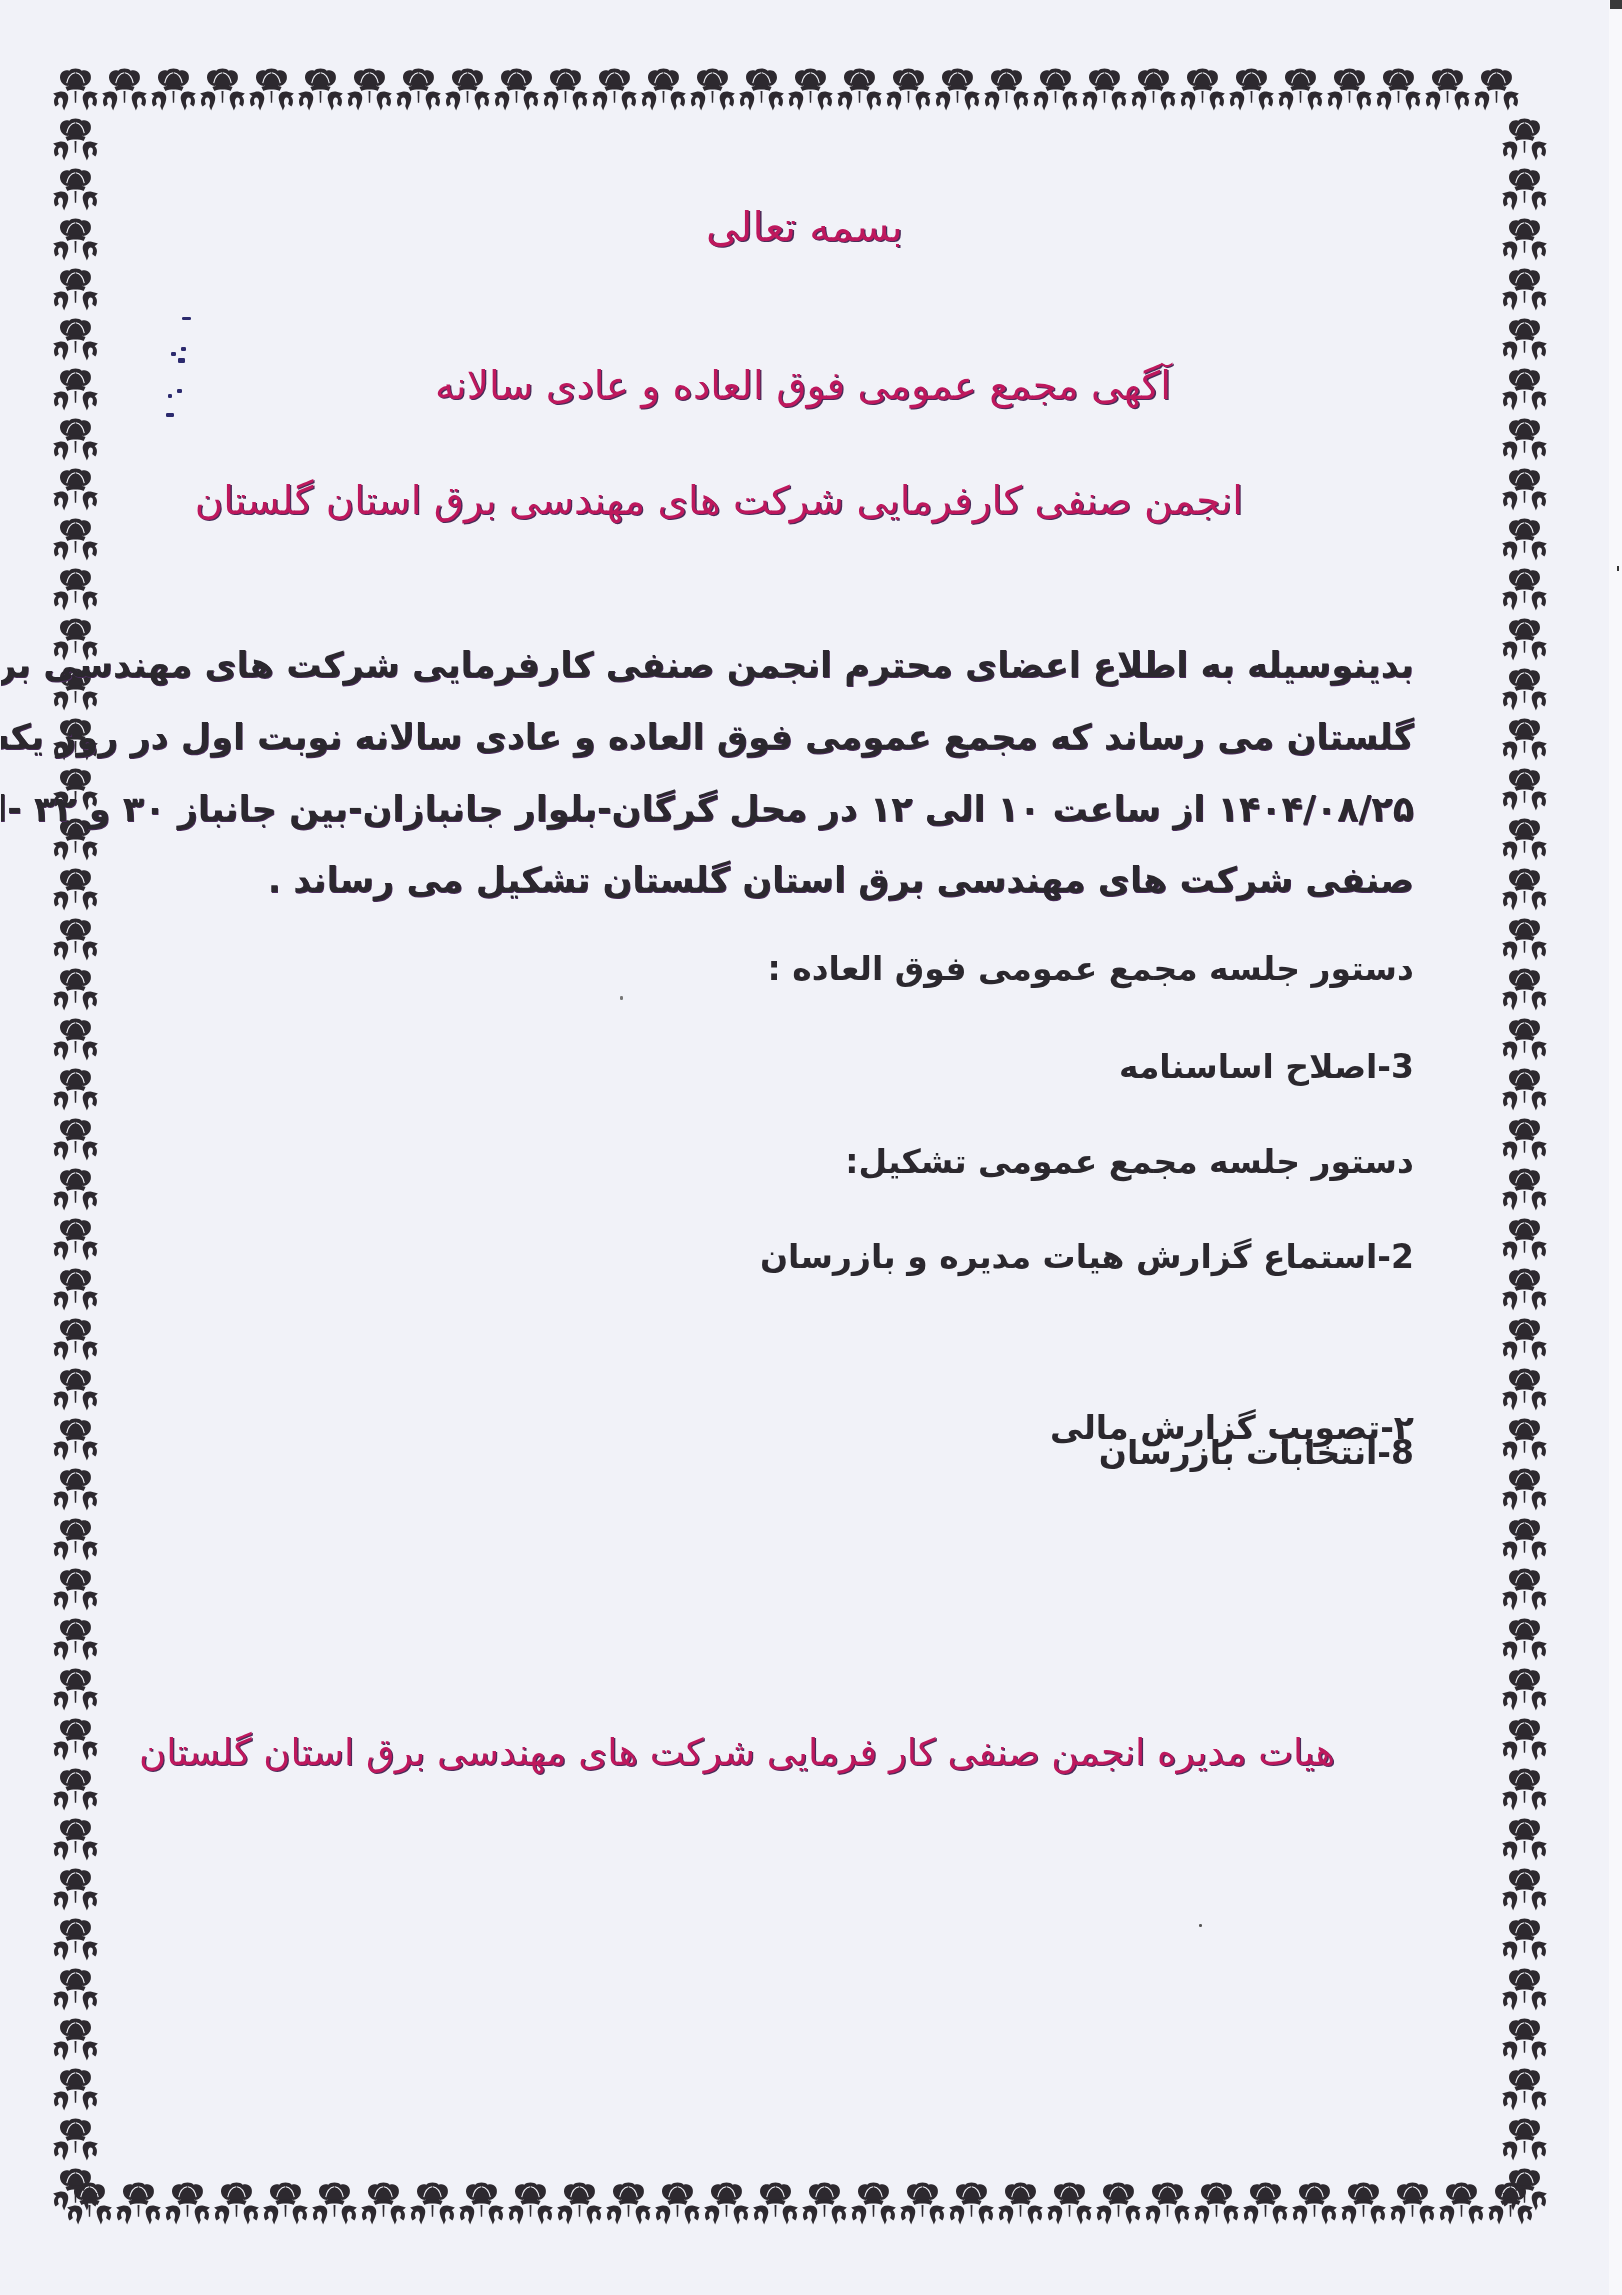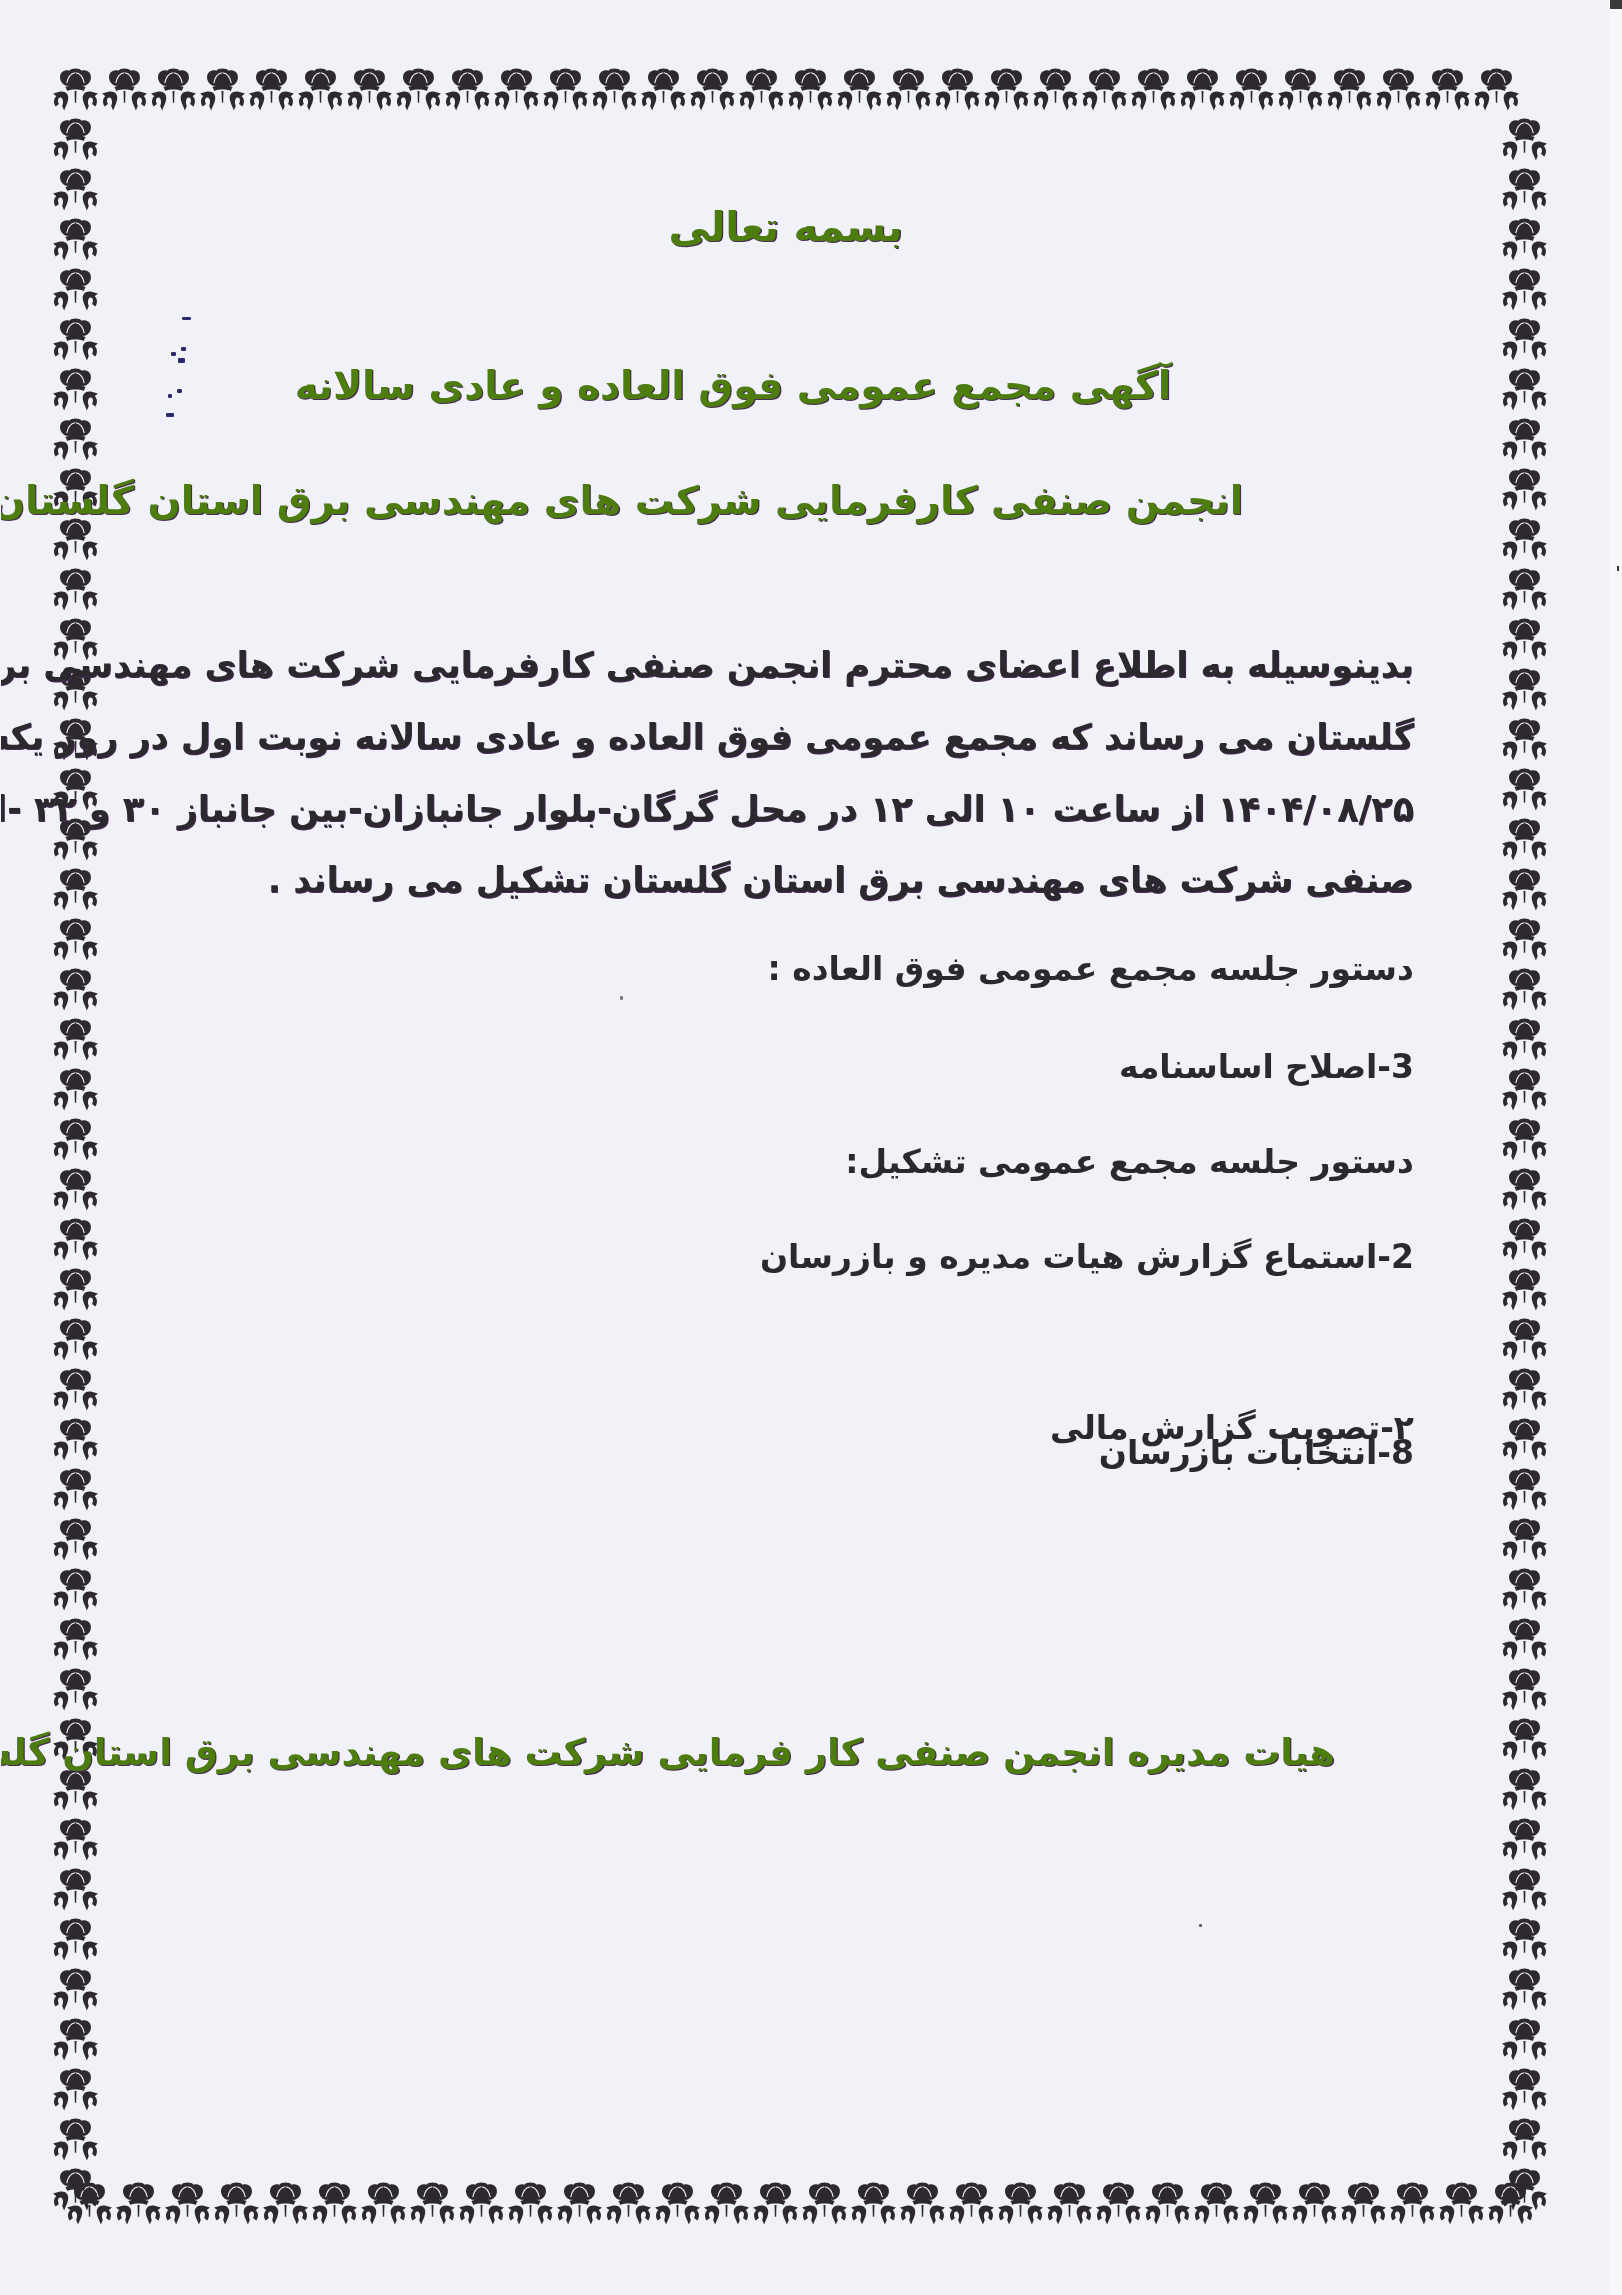--- a/index.html
+++ b/index.html
@@ -59,24 +59,24 @@
     .orn svg { width: 49px; height: 50px; display: block; }
 
     
     .doc {
       position: absolute;
       left: 0; top: 0;
       width: 1623px; height: 2295px;
     }
     .bold-title {
       position: absolute;
-      font-weight: bold;
+      font-weight: normal;
       text-align: center;
       white-space: nowrap;
-      color: #4d7c0f;
+      color: #be185d;
       text-shadow: 1.3px 1.3px 0 #4a2c5a;
     }
     .invocation {
       left: 707px; top: 203px; width: 196px;
       font-size: 41px;
     }
     .heading-1 {
       left: 471px; top: 363px; width: 700px;
       font-size: 39px;
       text-align: center;

